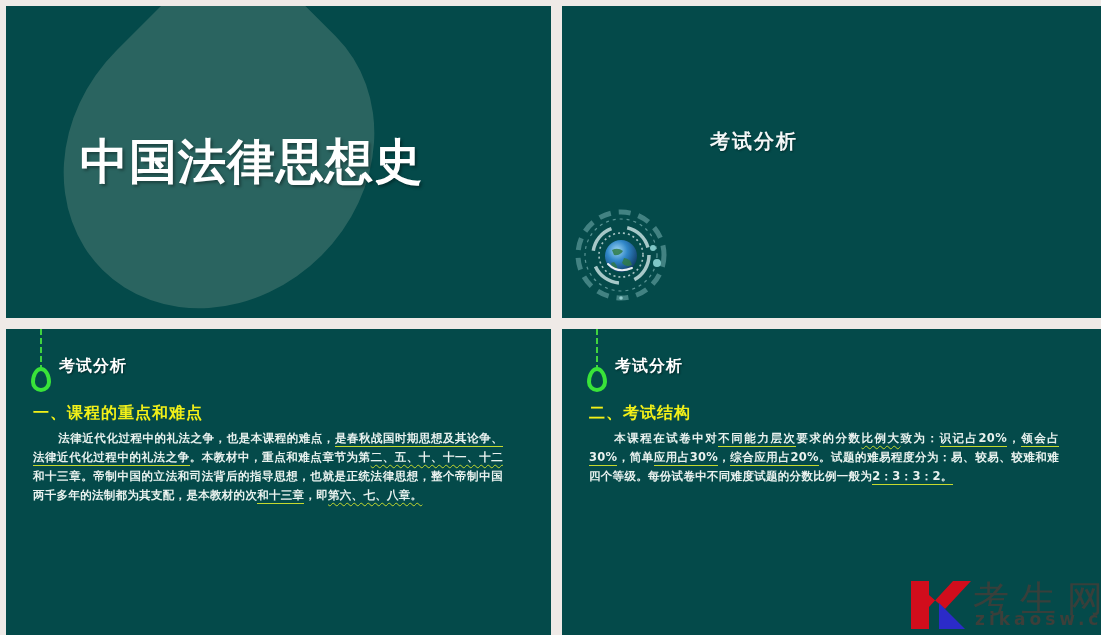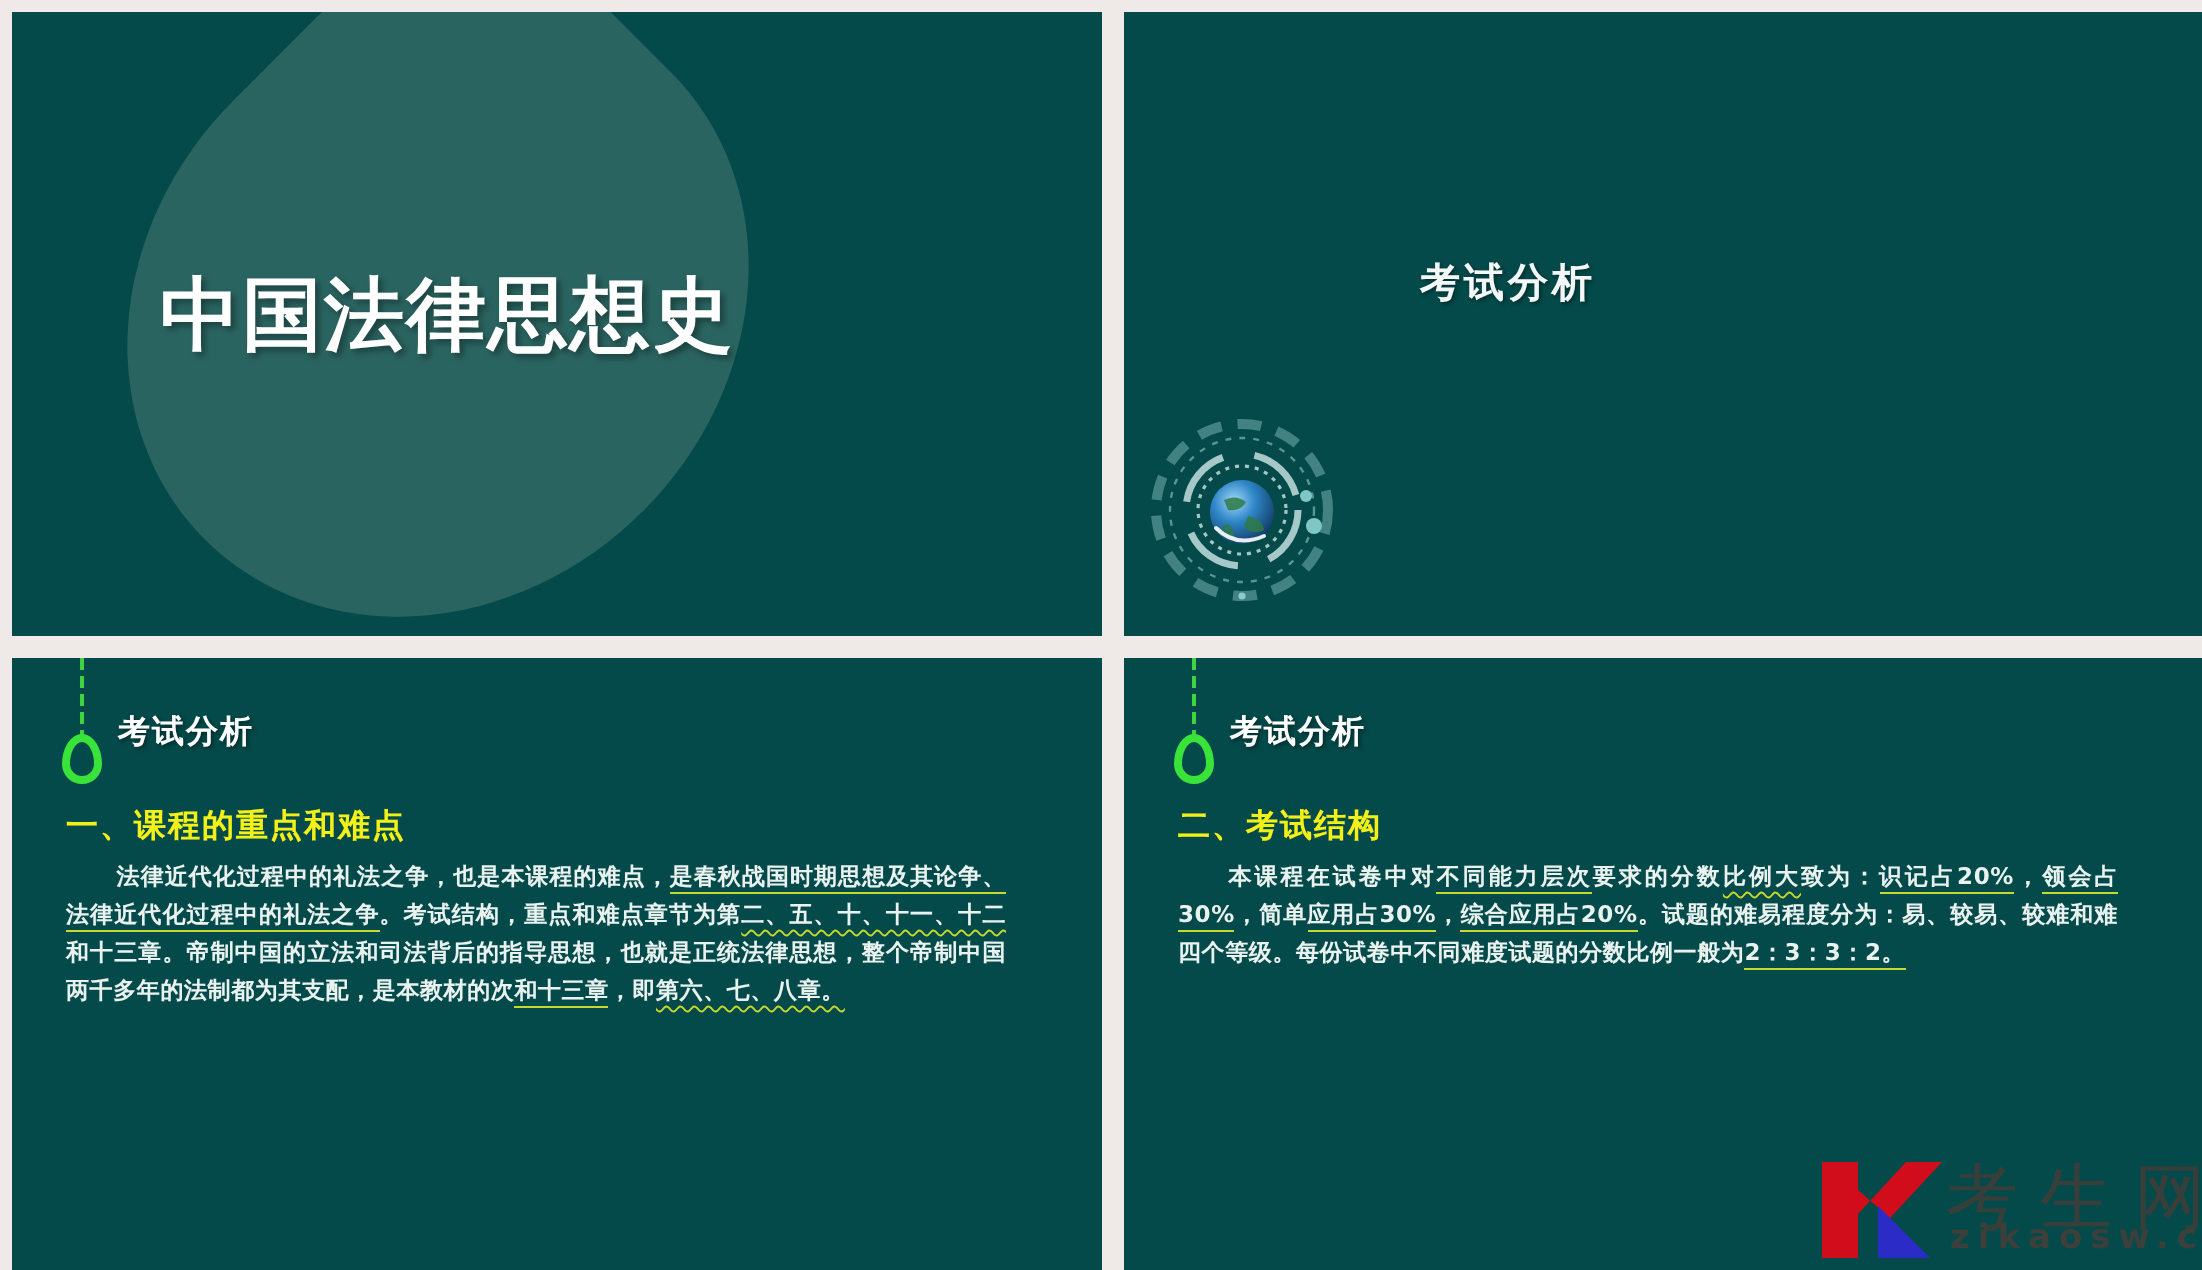--- a/index.html
+++ b/index.html
@@ -31,21 +31,21 @@
     left:68px;top:-18px;
     width:290px;height:330px;
     background:#2a6460;
     border-radius:0 50% 50% 50%;
     transform:rotate(45deg);
     transform-origin:center;
   }
   .s1-title{
     position:absolute;
     left:74px;top:124px;
-    font-size:40px;
+    font-size:48px;
     font-weight:bold;
     color:#ffffff;
     letter-spacing:1px;
     text-shadow:2px 2px 3px rgba(0,0,0,.35);
     white-space:nowrap;
   }
 
   
   .s2-title{
     position:absolute;
@@ -191,21 +191,21 @@
         <circle cx="49" cy="92" r="1.8" fill="#8fc9c9"></circle>
       </svg>
     </div>
   </div>
 
   <div class="slide">
     <div class="hdr-line"></div>
     <div class="pin"></div>
     <div class="s-title">考试分析</div>
     <div class="s-heading">一、课程的重点和难点</div>
-    <div class="s-body"><span class="ind">法律近代化过程中的礼法之争，也是本课程的难点，</span><span class="u">是春秋战国时期思想及其论争、法律近代化过程中的礼法之争</span><span>。考试结构，重点和难点章节为第</span><span class="uw">二、五、十、十一、十二</span><span>和十三章。帝制中国的立法和司法背后的指导思想，也就是正统法律思想，整个帝制中国两千多年的法制都为其支配，是本教材的次</span><span class="u">和十三章</span><span>，即</span><span class="uw">第六、七、八章。</span></div>
+    <div class="s-body"><span class="ind">法律近代化过程中的礼法之争，也是本课程的难点，</span><span class="u">是春秋战国时期思想及其论争、法律近代化过程中的礼法之争</span><span>。本教材中，重点和难点章节为第</span><span class="uw">二、五、十、十一、十二</span><span>和十三章。帝制中国的立法和司法背后的指导思想，也就是正统法律思想，整个帝制中国两千多年的法制都为其支配，是本教材的次</span><span class="u">和十三章</span><span>，即</span><span class="uw">第六、七、八章。</span></div>
   </div>
 
   <div class="slide">
     <div class="hdr-line"></div>
     <div class="pin"></div>
     <div class="s-title">考试分析</div>
     <div class="s-heading">二、考试结构</div>
     <div class="s-body"><span class="ind">本课程在试卷中对</span><span class="u">不同能力层次</span><span>要求的分数</span><span class="uw">比例大</span><span>致为：</span><span class="u">识记占20%</span><span>，</span><span class="u">领会占30%</span><span>，简单</span><span class="u">应用占30%</span><span>，</span><span class="u">综合应用占20%</span><span>。试题的难易程度分为：易、较易、较难和难四个等级。每份试卷中不同难度试题的分数比例一般为</span><span class="u">2：3：3：2。</span></div>
 
     <div class="watermark">

